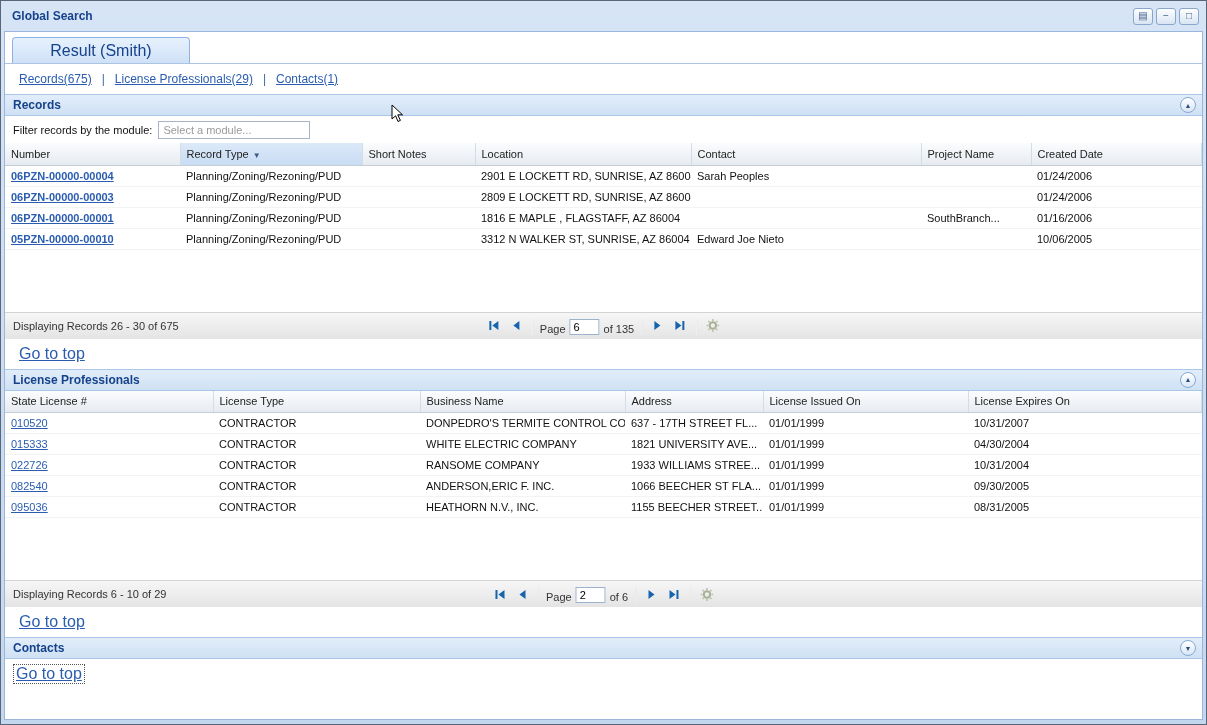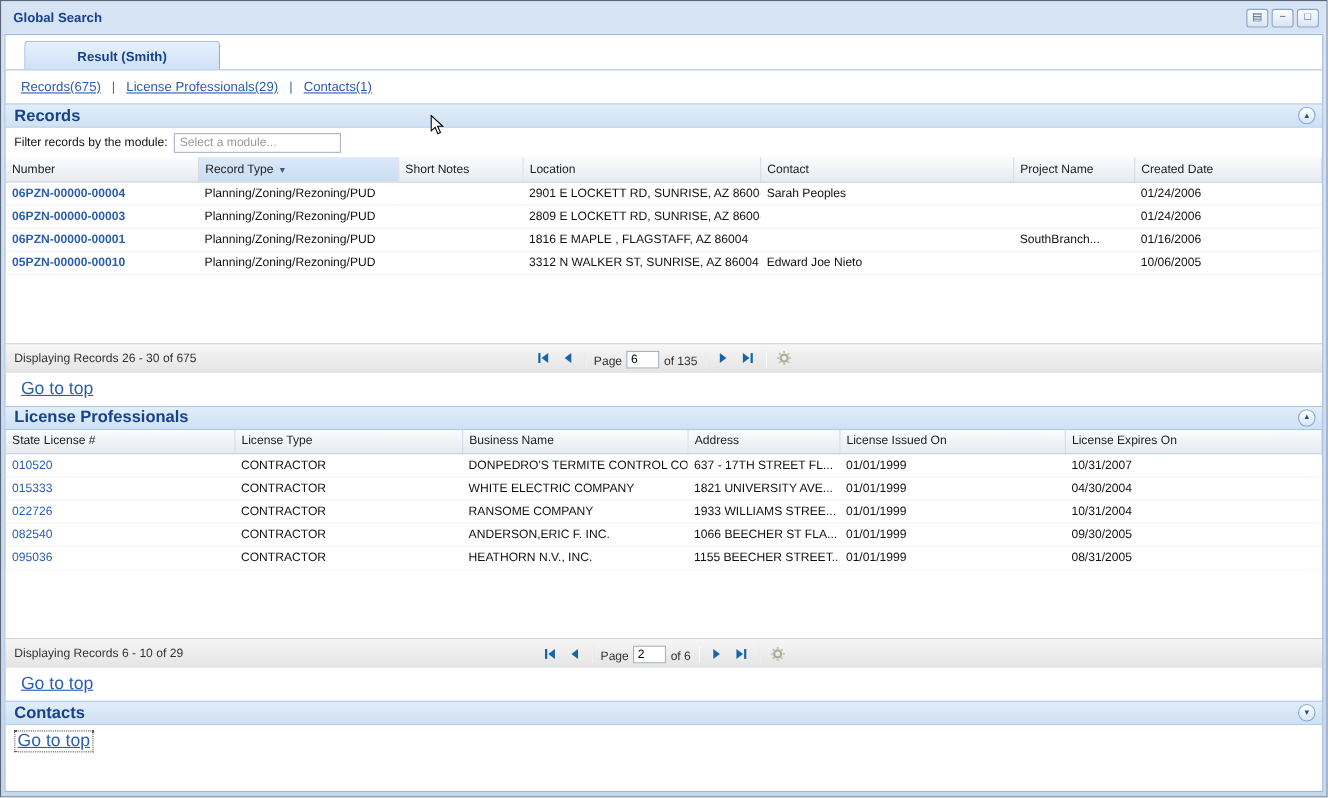--- a/index.html
+++ b/index.html
@@ -27,41 +27,41 @@
   }
 
   .body{
     height:689px;background:#ffffff;border:1px solid #9ab6dd;
     overflow:hidden;position:relative;
   }
 
   
   .tabstrip{height:32px;background:#ffffff;border-bottom:1px solid #aac4e2;position:relative;}
   .tab{
-    position:absolute;left:17px;bottom:0;height:26px;width:178px;
+    position:absolute;left:7px;bottom:0;height:26px;width:178px;
     background:linear-gradient(#e7f1fd,#cfe1f6);
     border:1px solid #8db2e3;border-bottom:none;
     border-radius:4px 4px 0 0;
     display:flex;align-items:center;justify-content:center;
-    font-size:12px;font-weight:bold;color:#15428b;cursor:default;
+    font-size:16px;font-weight:normal;color:#15428b;cursor:default;
   }
 
   
   .navlinks{height:30px;display:flex;align-items:center;padding:0 0 0 14px;font-size:12px;}
   .navlinks a{color:#2a5db0;text-decoration:underline;cursor:pointer;}
   .navsep{color:#3a6ea5;margin:0 10px;}
 
   
   .panel-header{
     height:22px;display:flex;align-items:center;justify-content:space-between;
     padding:0 6px 0 8px;
     background:linear-gradient(#e2edfa,#cfe1f4);
     border-top:1px solid #aac7e8;border-bottom:1px solid #aac7e8;
   }
-  .panel-title{font-size:15px;font-weight:bold;color:#15428b;}
+  .panel-title{font-size:12px;font-weight:bold;color:#15428b;}
   .tool{
     width:16px;height:16px;border:1px solid #86a9d4;border-radius:8px;
     background:linear-gradient(#ffffff,#d9e6f5);
     display:flex;align-items:center;justify-content:center;
     font-size:7px;color:#2a4d7e;cursor:pointer;line-height:1;
   }
 
   
   .filter-row{height:27px;display:flex;align-items:center;gap:6px;padding:12px 8px;font-size:11px;color:#111;}
   .filter-input{
@@ -78,21 +78,21 @@
     border-right:1px solid #d4dce5;border-bottom:1px solid #c5cdd7;
     white-space:nowrap;overflow:hidden;cursor:pointer;
   }
   table.grid th.sorted{background:linear-gradient(#dce9f9,#c8dcf3);}
   .sort{font-size:8px;color:#3b5a82;margin-left:4px;}
   table.grid td{
     height:21px;padding:0 6px;font-size:11px;color:#111;
     border-bottom:1px solid #f1f3f5;
     white-space:nowrap;overflow:hidden;
   }
-  a.grid-link{color:#2a5db0;cursor:pointer;}
+  a.grid-link{color:#2a5db0;text-decoration:underline;cursor:pointer;}
   a.grid-link.rec{font-weight:bold;}
   .grid-empty{height:62px;background:#ffffff;}
 
   
   .pager{
     height:27px;position:relative;display:flex;align-items:center;
     border-top:1px solid #d3d3d3;
     background:linear-gradient(#f6f6f6,#e4e4e4);
     padding:0 8px;font-size:11px;color:#333;
   }

